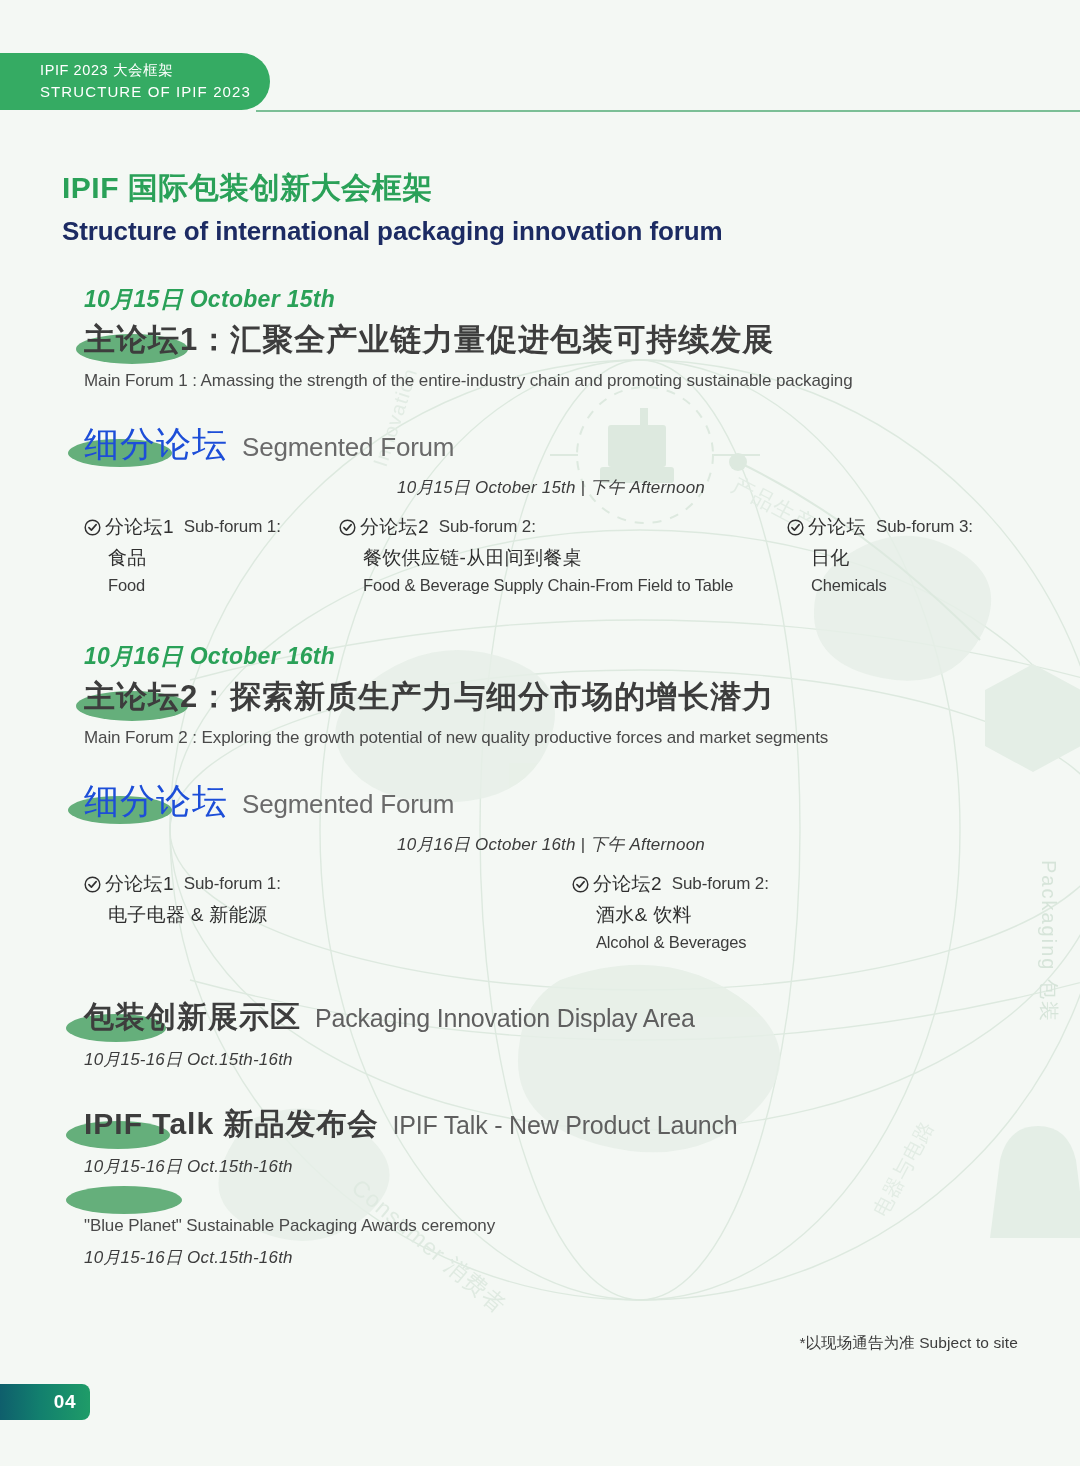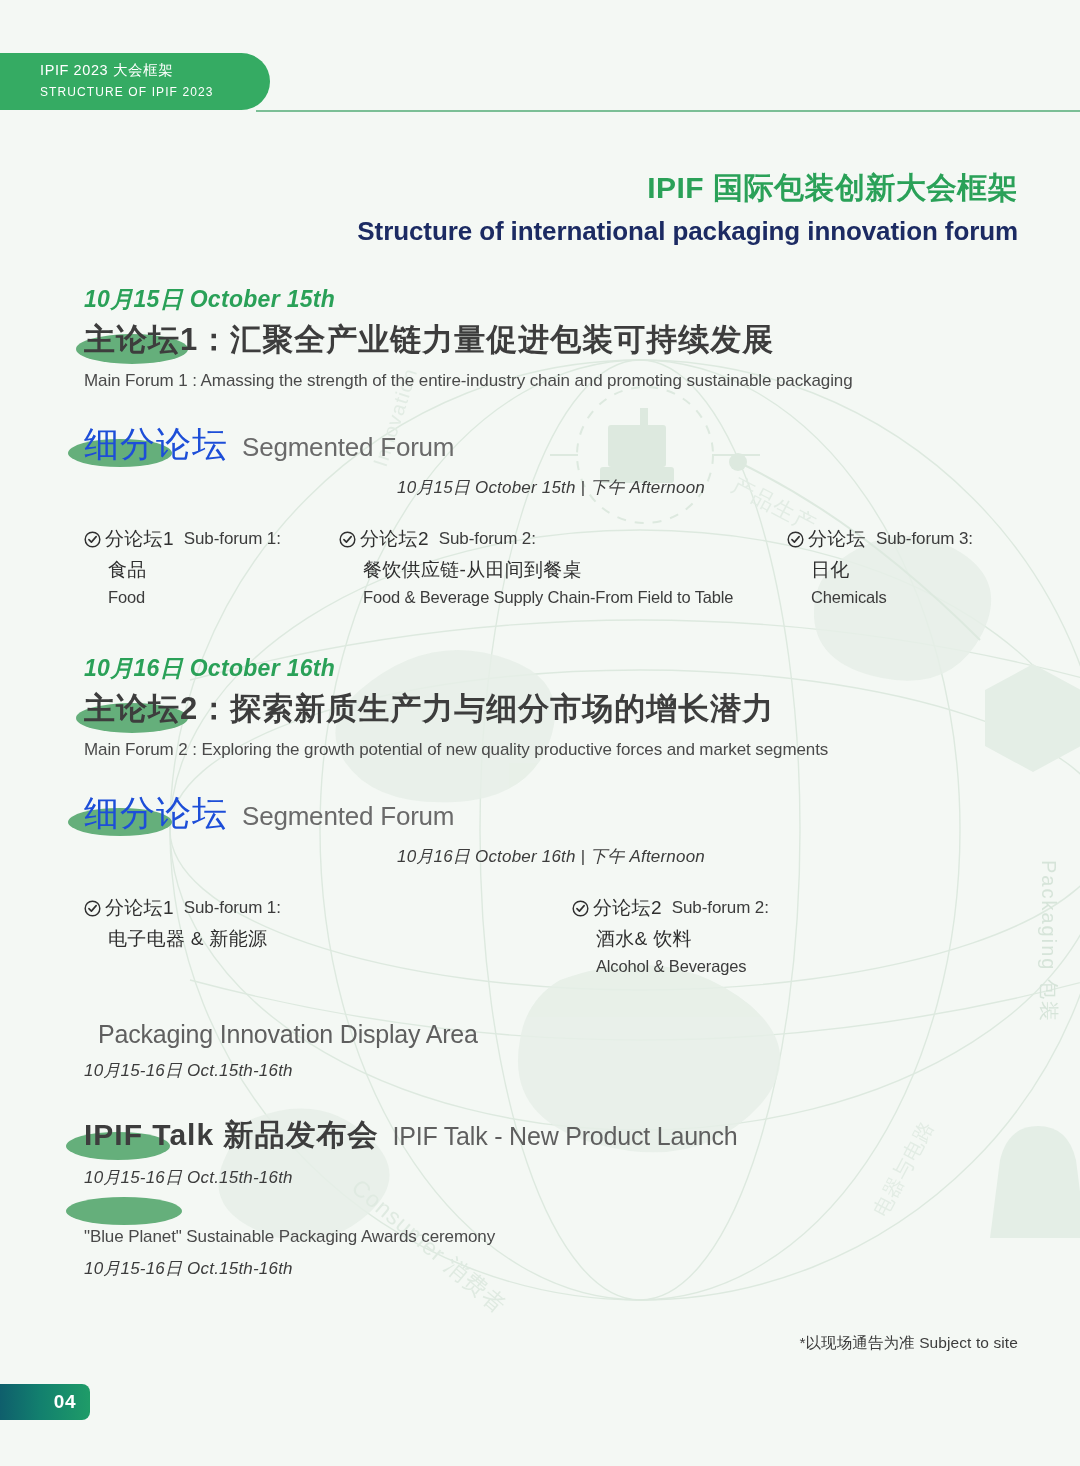--- a/index.html
+++ b/index.html
@@ -46,21 +46,21 @@
   #header-badge .bline {
     color: #ffffff;
     font-size: 14.5px;
     line-height: 22px;
     letter-spacing: 0.6px;
     white-space: nowrap;
     font-weight: 500;
   }
   #header-badge .bline.en {
     letter-spacing: 1.1px;
-    font-size: 12px;
+    font-size: 15px;
   }
   #header-right {
     position: absolute;
     right: 100px;
     top: 50px;
     text-align: right;
   }
   #header-right .hr-cn {
     color: #2aa158;
     font-size: 20px;
@@ -93,21 +93,20 @@
     right: 0;
     bottom: 0;
     z-index: 2;
     padding: 0 62px 0 62px;
     box-sizing: border-box;
   }
 
   
   #main-title {
     padding-top: 50px;
-    text-align: right;
   }
   #main-title .mt-cn {
     color: #2aa158;
     font-size: 30px;
     font-weight: bold;
     letter-spacing: 0.5px;
     line-height: 40px;
   }
   #main-title .mt-en {
     color: #1c2b63;
@@ -193,21 +192,21 @@
     font-style: italic;
     margin-left: 22px;
     margin-top: 12px;
     letter-spacing: 0.2px;
     text-align: center;
   }
 
   
   .subforum-row {
     position: relative;
-    margin-top: 28px;
+    margin-top: 16px;
     margin-left: 22px;
     height: 92px;
   }
   .subforum {
     position: absolute;
     top: 0;
   }
   .sf-head {
     display: flex;
     align-items: center;
@@ -498,20 +497,24 @@
           <div class="sf-topic-cn">酒水&amp; 饮料</div>
           <div class="sf-topic-en">Alcohol &amp; Beverages</div>
         </div>
 
       </div>
     </div>
   </div>
 
   <div class="plain-section">
     <div class="plain-title-row">
+      <span class="plain-cn">
+        <span class="hl-ellipse" style="left:-18px; bottom:-4px; width:100px; height:28px;"></span>
+        <span>包装创新展示区</span>
+      </span>
       <span class="plain-en">Packaging Innovation Display Area</span>
     </div>
     <div class="plain-date">10月15-16日 Oct.15th-16th</div>
   </div>
 
   <div class="plain-section">
     <div class="plain-title-row">
       <span class="plain-cn">
         <span class="hl-ellipse" style="left:-18px; bottom:-4px; width:104px; height:28px;"></span>
         <span>IPIF Talk 新品发布会</span>

